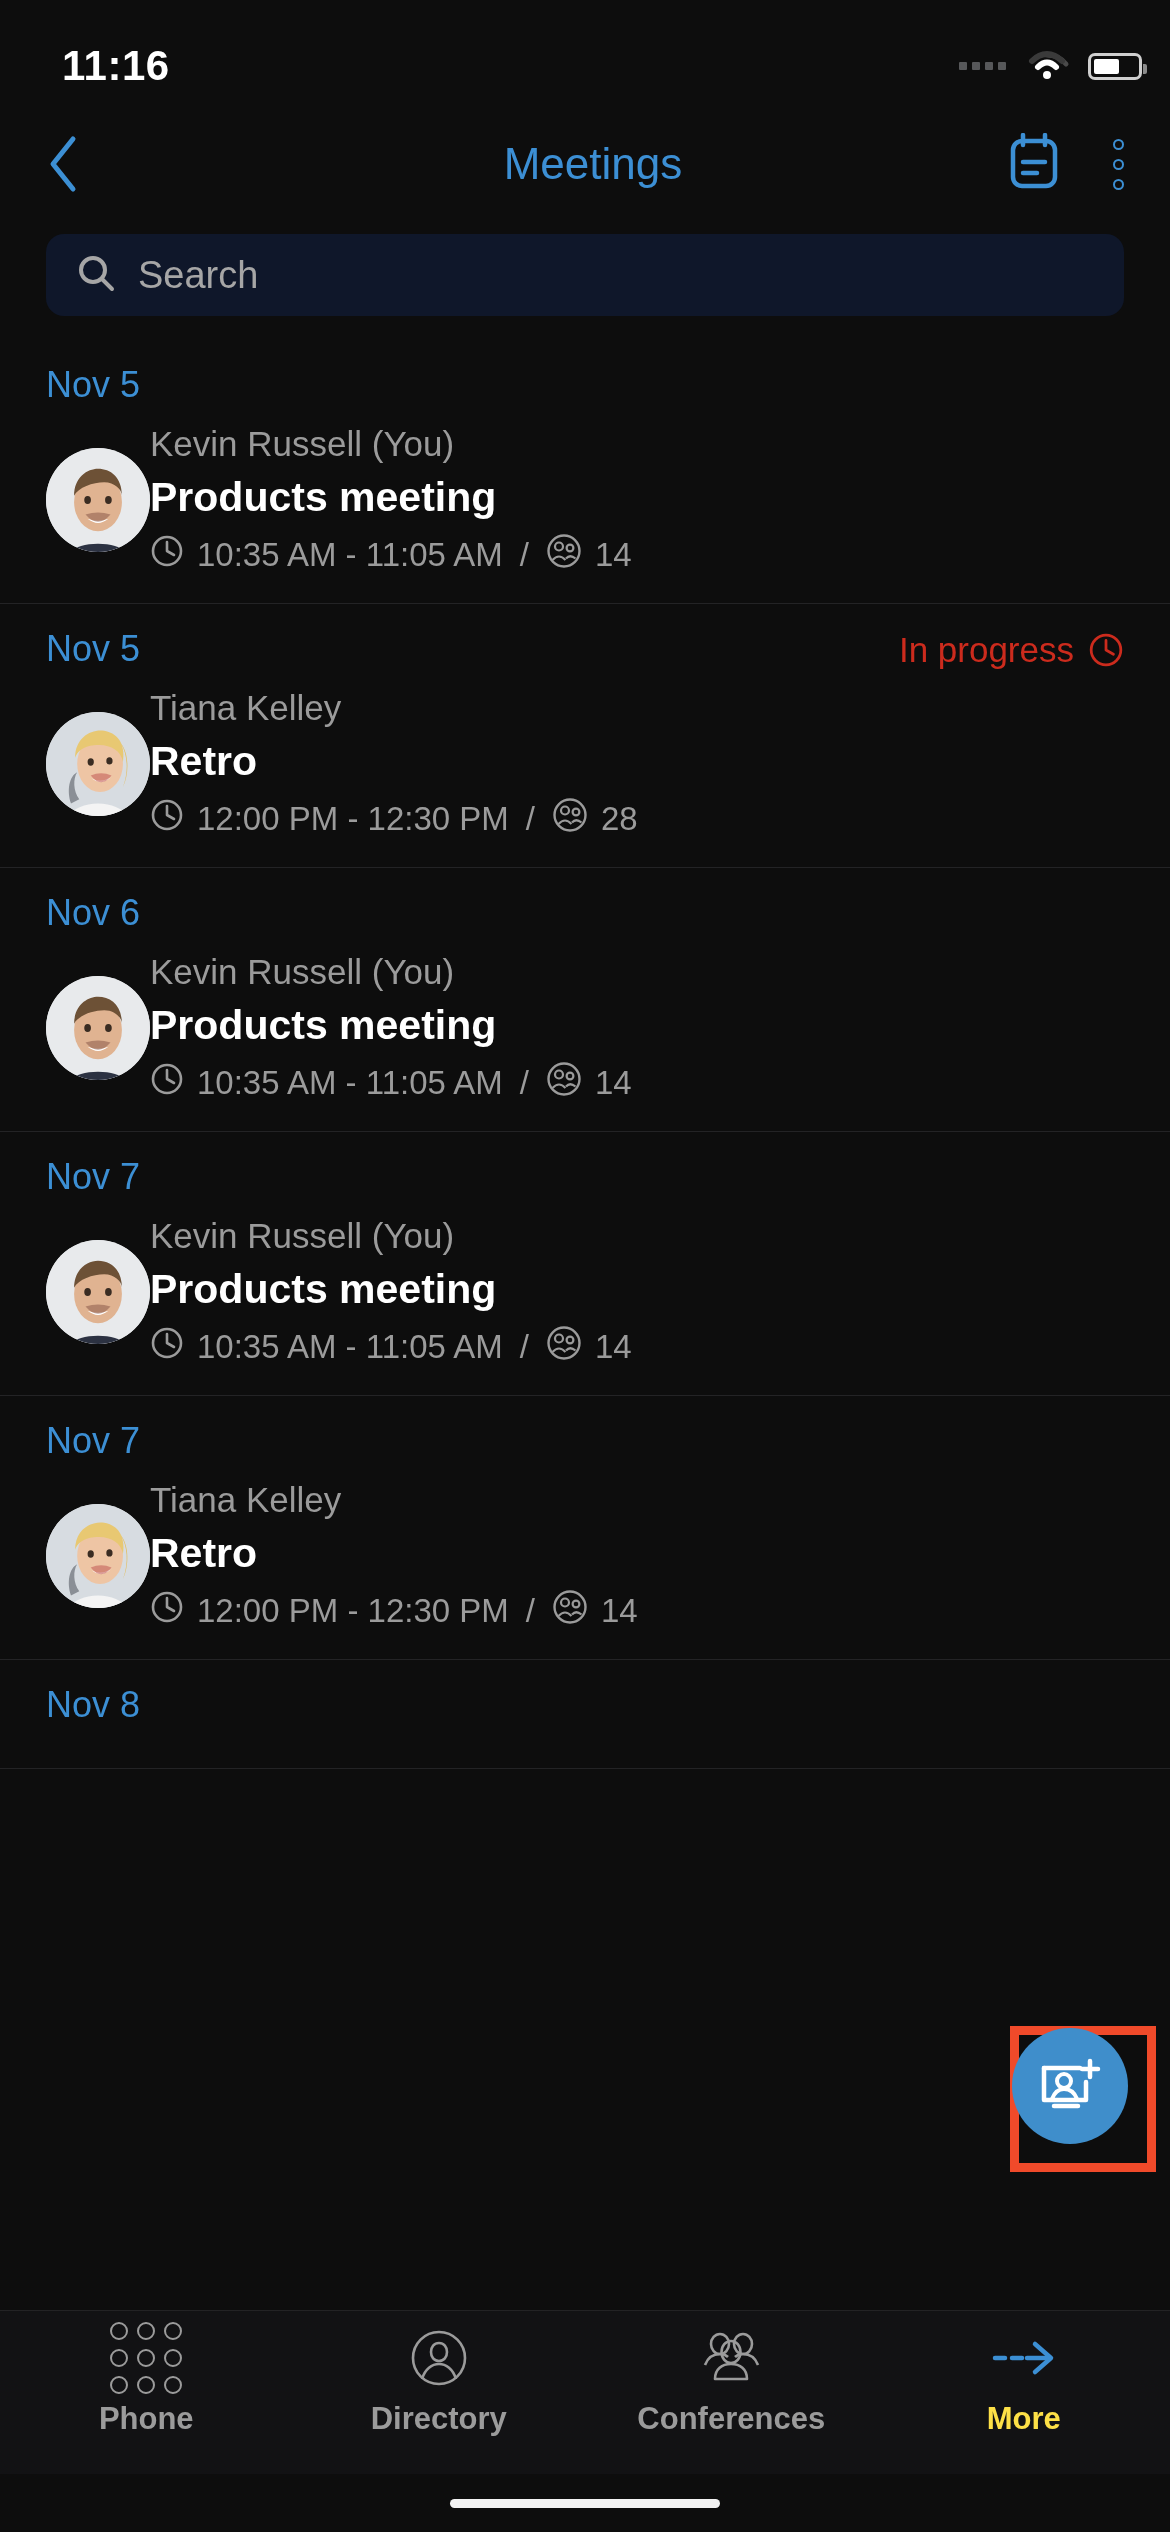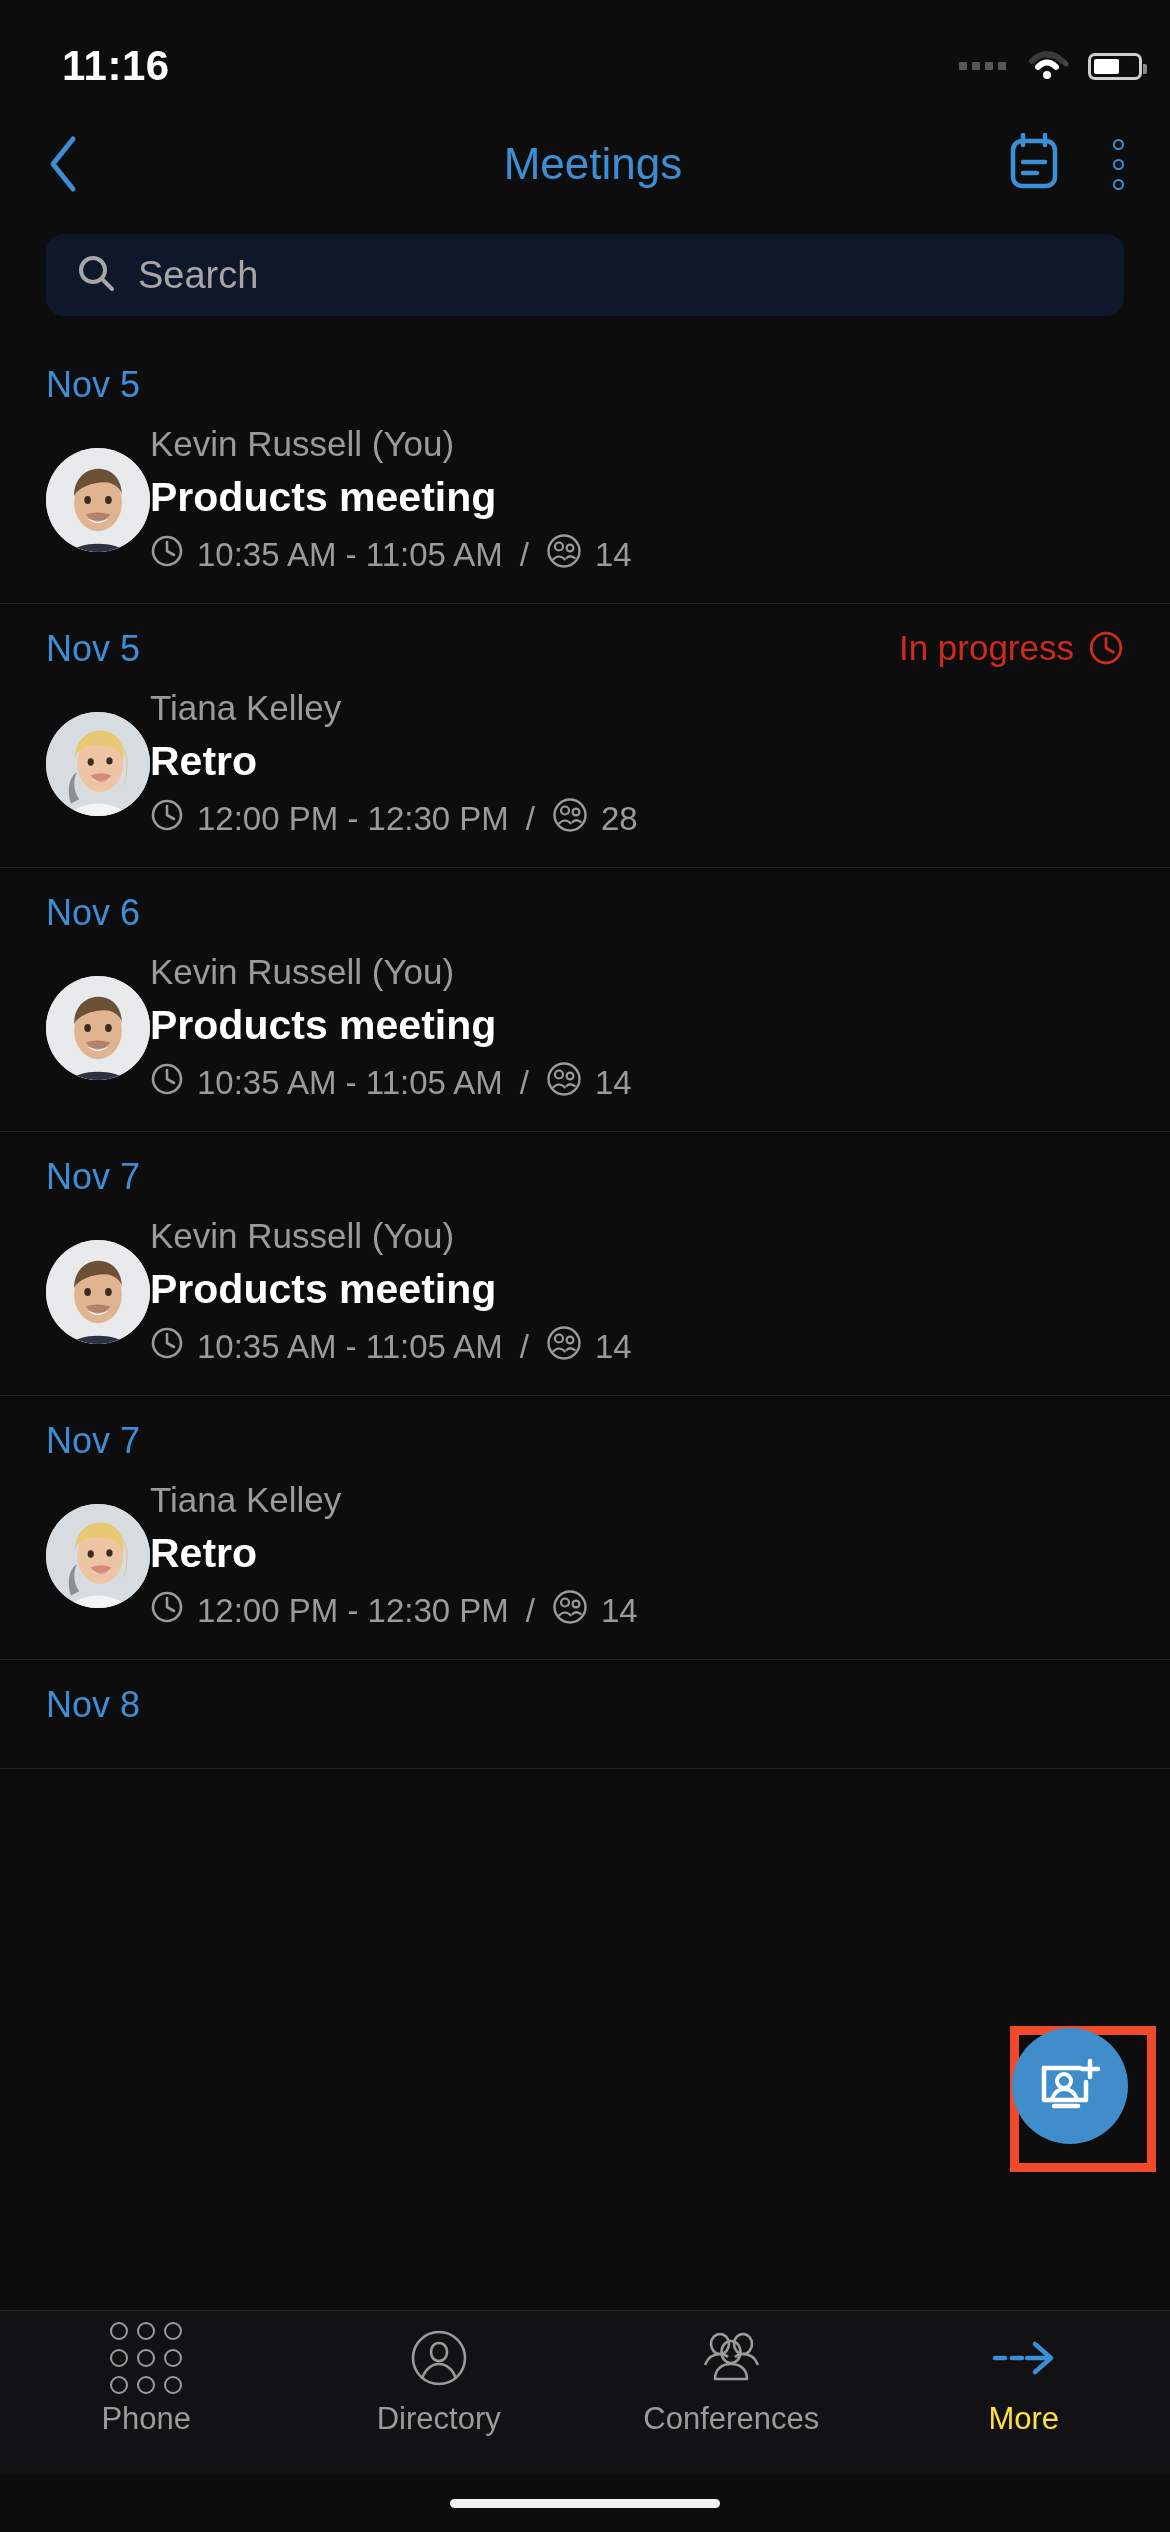--- a/index.html
+++ b/index.html
@@ -81,21 +81,21 @@
   }
 
   
   .list { flex: 1 1 auto; overflow: hidden; position: relative; }
   .mrow {
     padding: 24px 46px 26px 46px;
     border-bottom: 1.5px solid #232325;
     position: relative;
   }
   .mrow-head {
-    display: flex; align-items: flex-start; justify-content: space-between;
+    display: flex; align-items: flex-end; justify-content: space-between;
     margin-bottom: 16px;
   }
   .mdate { color: #3c8fd4; font-size: 36px; }
   .mstatus {
     display: flex; align-items: center; gap: 14px;
     color: #cc2b1d; font-size: 35px;
   }
   .mbody { display: flex; align-items: center; }
   .avatar {
     width: 104px; height: 104px; border-radius: 50%;
@@ -141,21 +141,21 @@
     border-top: 1.5px solid #232325;
     display: flex; align-items: flex-start; justify-content: space-around;
     padding-top: 16px;
     position: relative; z-index: 30;
   }
   .tab {
     flex: 1 1 0; display: flex; flex-direction: column;
     align-items: center; gap: 12px;
   }
   .tab .ticon { height: 62px; display: flex; align-items: center; justify-content: center; }
-  .tab .tlabel { font-size: 31px; color: #9b9b9b; font-weight: 400; }
+  .tab .tlabel { font-size: 31px; color: #9b9b9b; font-weight: 700; }
   .tab.active .tlabel { color: #fde047; }
   .dialpad { display: grid; grid-template-columns: repeat(3, 1fr); gap: 9px; }
   .dialpad i {
     width: 18px; height: 18px; border-radius: 50%;
     border: 2.5px solid #9b9b9b; display: block;
   }
 
   
   .home-bar {
     flex: 0 0 58px; background: #0d0d0d;

